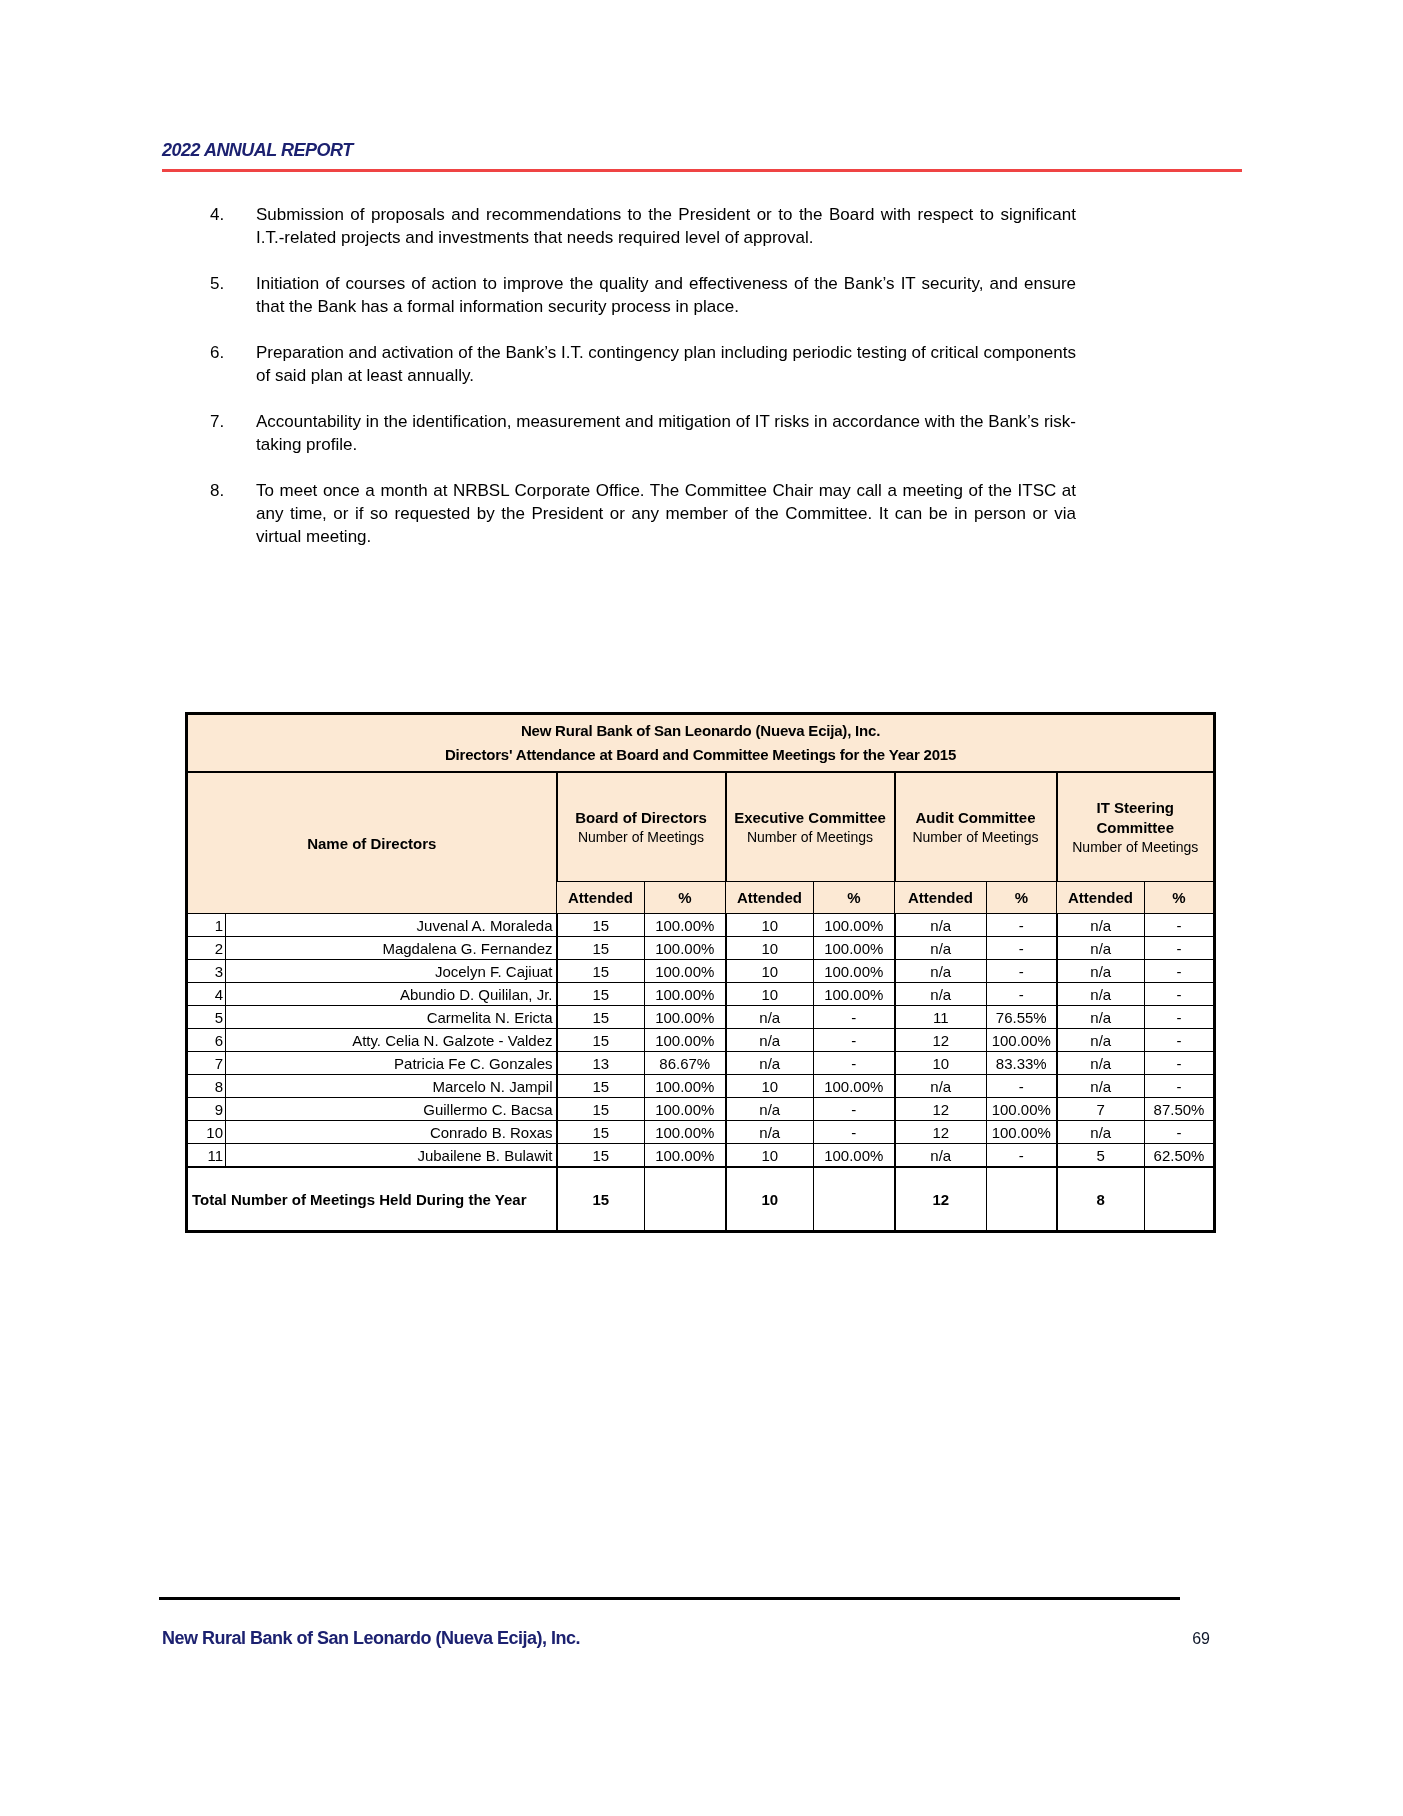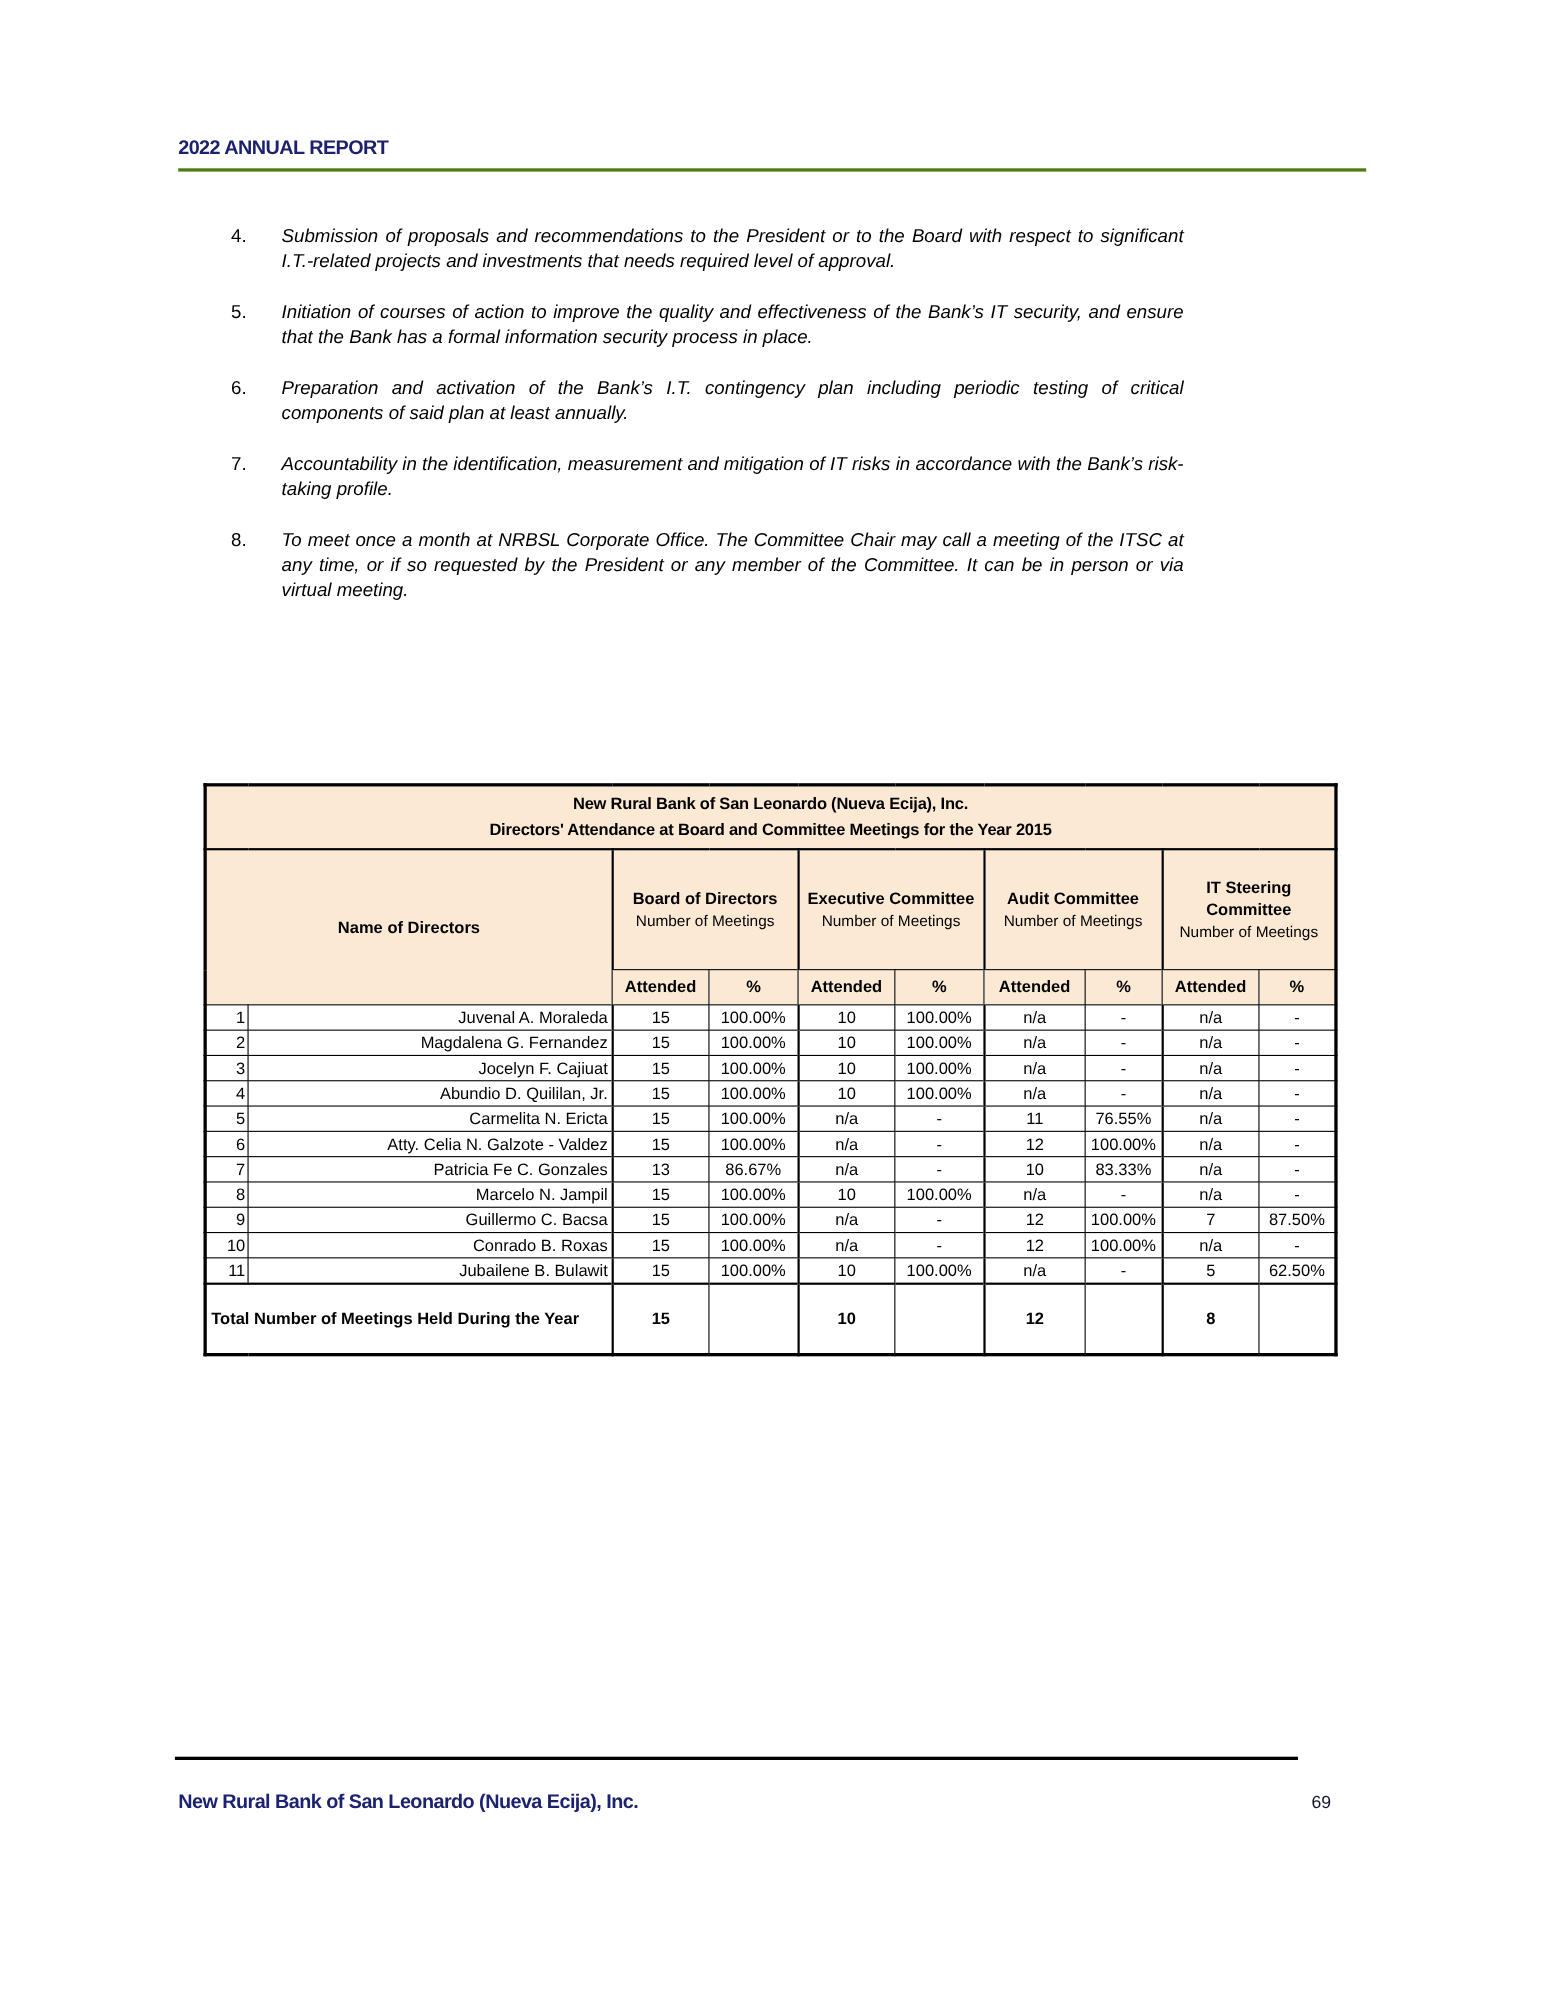--- a/index.html
+++ b/index.html
@@ -7,40 +7,41 @@
     position:relative;
     width:1403px;height:1816px;
     margin:0 auto;
     background:#ffffff;
     font-family:"Liberation Sans","DejaVu Sans",sans-serif;
     color:#000;
     overflow:hidden;
   }
   
   .report-header{
-    position:absolute;top:124px;left:162px;width:1080px;
-    border-bottom:3px solid #4d7c0f;
+    position:absolute;top:140px;left:162px;width:1080px;
+    border-bottom:3px solid #ef4444;
     padding-bottom:8px;
+    font-style:italic;
   }
   .report-header .hd-title{
     font-size:18px;font-weight:bold;
     letter-spacing:-0.5px;
     color:#1c2170;
   }
   
   .num-list{
     position:absolute;top:203px;left:210px;width:866px;
   }
   .num-item{
     display:flex;
     margin-bottom:23px;
     font-size:17px;line-height:23px;
   }
   .num-item .no{width:46px;flex:0 0 46px;}
-  .num-item .txt{flex:1;text-align:justify;font-style:italic;}
+  .num-item .txt{flex:1;text-align:justify;}
   
   .section-heading{
     position:absolute;top:658px;left:162px;width:1080px;
     text-align:center;font-size:18px;font-weight:bold;
   }
   .section-heading .h-letter{margin-right:26px;}
   
   .att-table{
     position:absolute;top:712px;left:185px;width:1028px;
     border-collapse:collapse;

